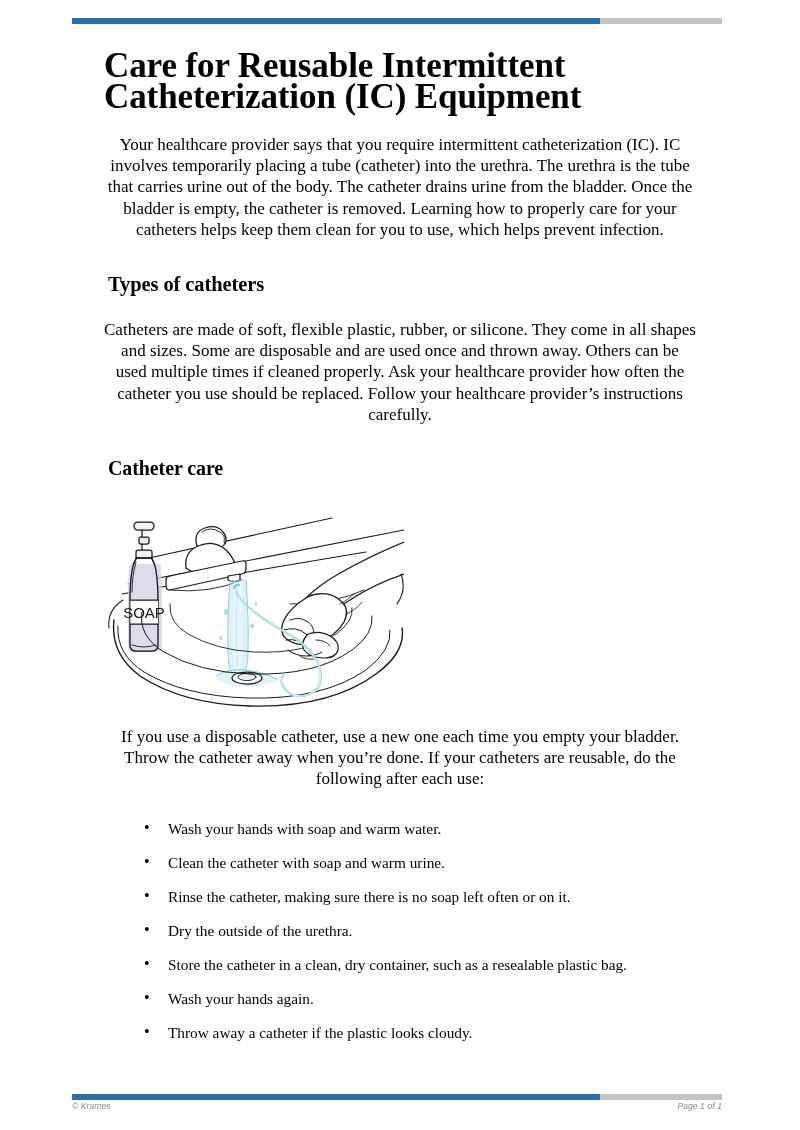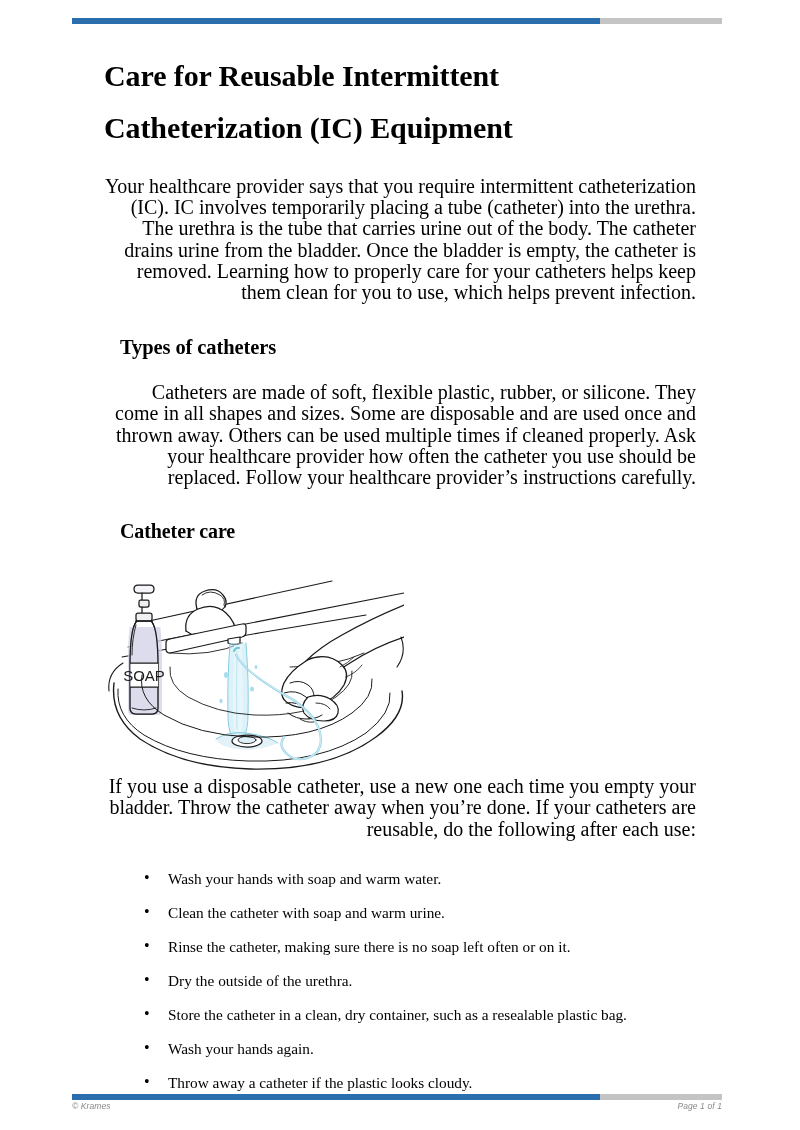--- a/index.html
+++ b/index.html
@@ -47,51 +47,51 @@
 
   
   .content {
     position: absolute;
     left: 104px;
     top: 50px;
     width: 592px;
   }
 
   h1.doc-title {
-    font-size: 30px;
-    line-height: 52px;
+    font-size: 35px;
+    line-height: 31px;
     font-weight: bold;
     margin: 0 0 22px 0;
     letter-spacing: -0.1px;
     font-family: Liberation Serif, serif;
   }
 
   h2.section-head {
     font-weight: bold;
-    margin: 16px;
+    margin: 4px;
     letter-spacing: -0.1px;
   }
   h2.h-types {
     font-size: 20.5px;
     line-height: 26px;
     margin-top: 31px;
     margin-bottom: 22px;
   }
   h2.h-care {
     font-size: 20px;
     line-height: 27px;
     margin-top: 30px;
     margin-bottom: 0;
   }
 
   p.body-text {
-    font-size: 20px;
+    font-size: 17px;
     line-height: 21.2px;
-    margin: 0 0 0 0;
-    text-align: right;
+    margin: 13px 0 0 0;
+    text-align: center;
   }
 
   
   .figure {
     margin: 26px 0 0 0;
     width: 300px;
     height: 205px;
     position: relative;
   }
   .figure svg { display: block; }

